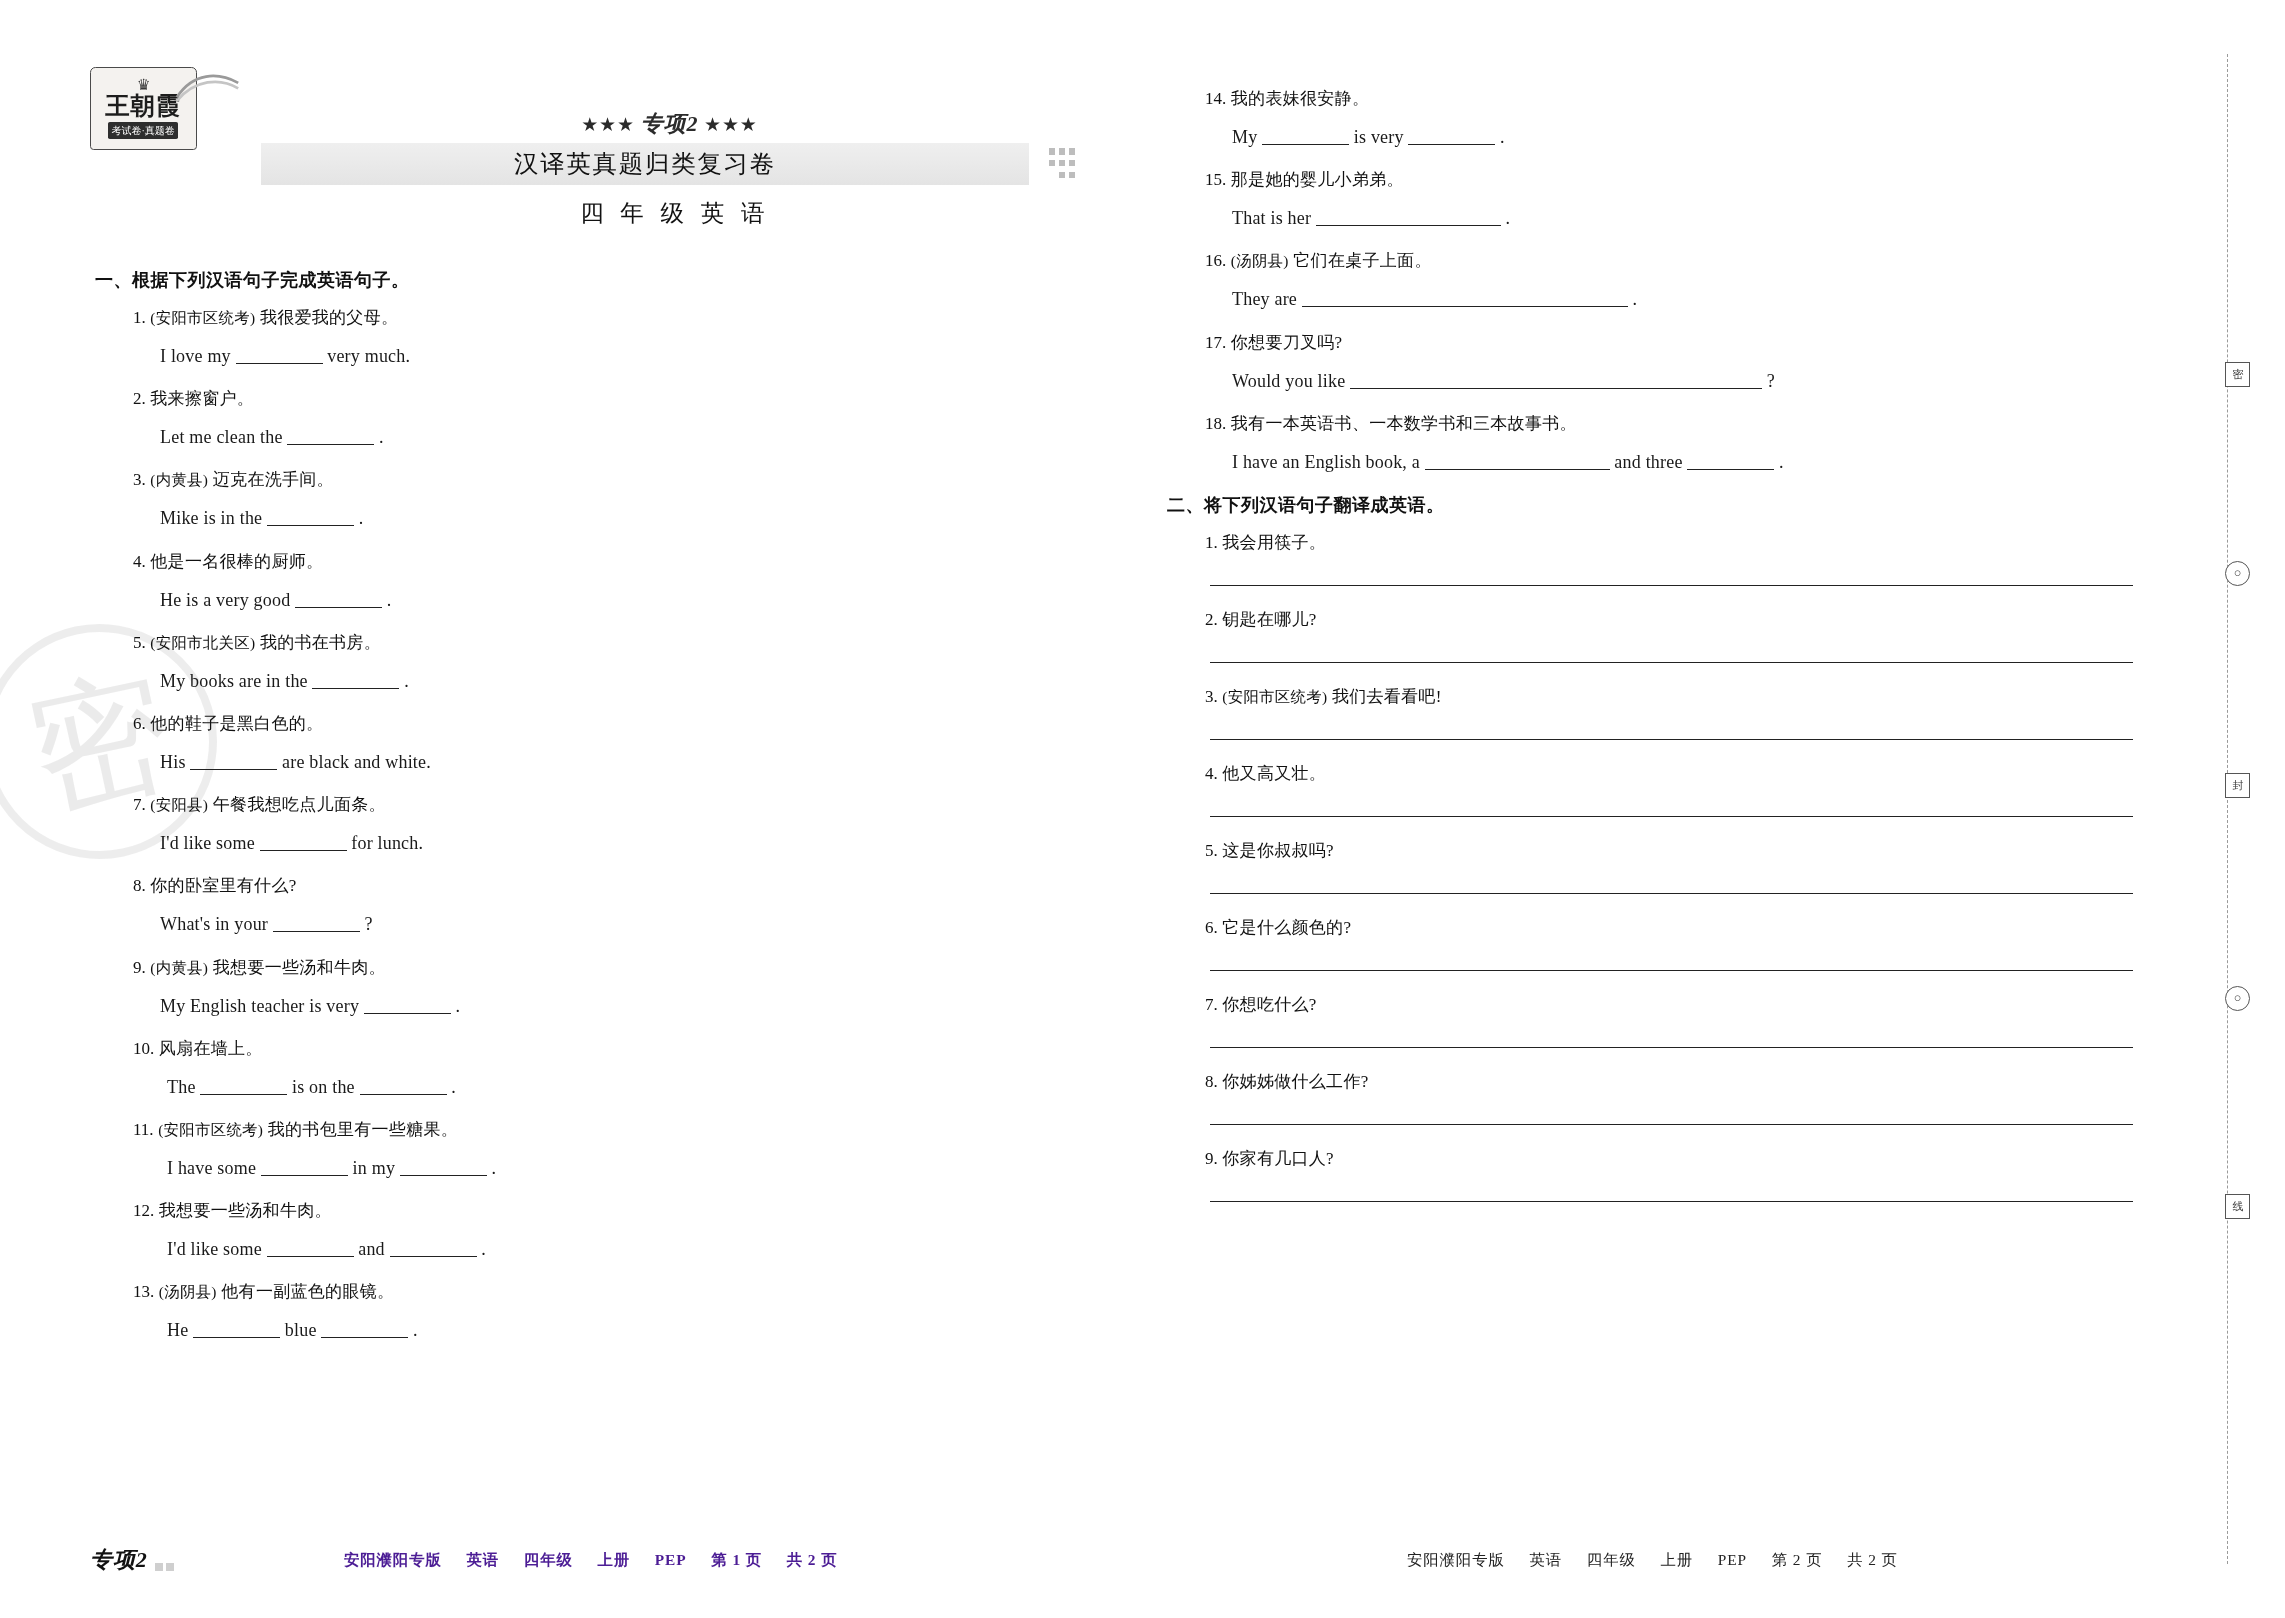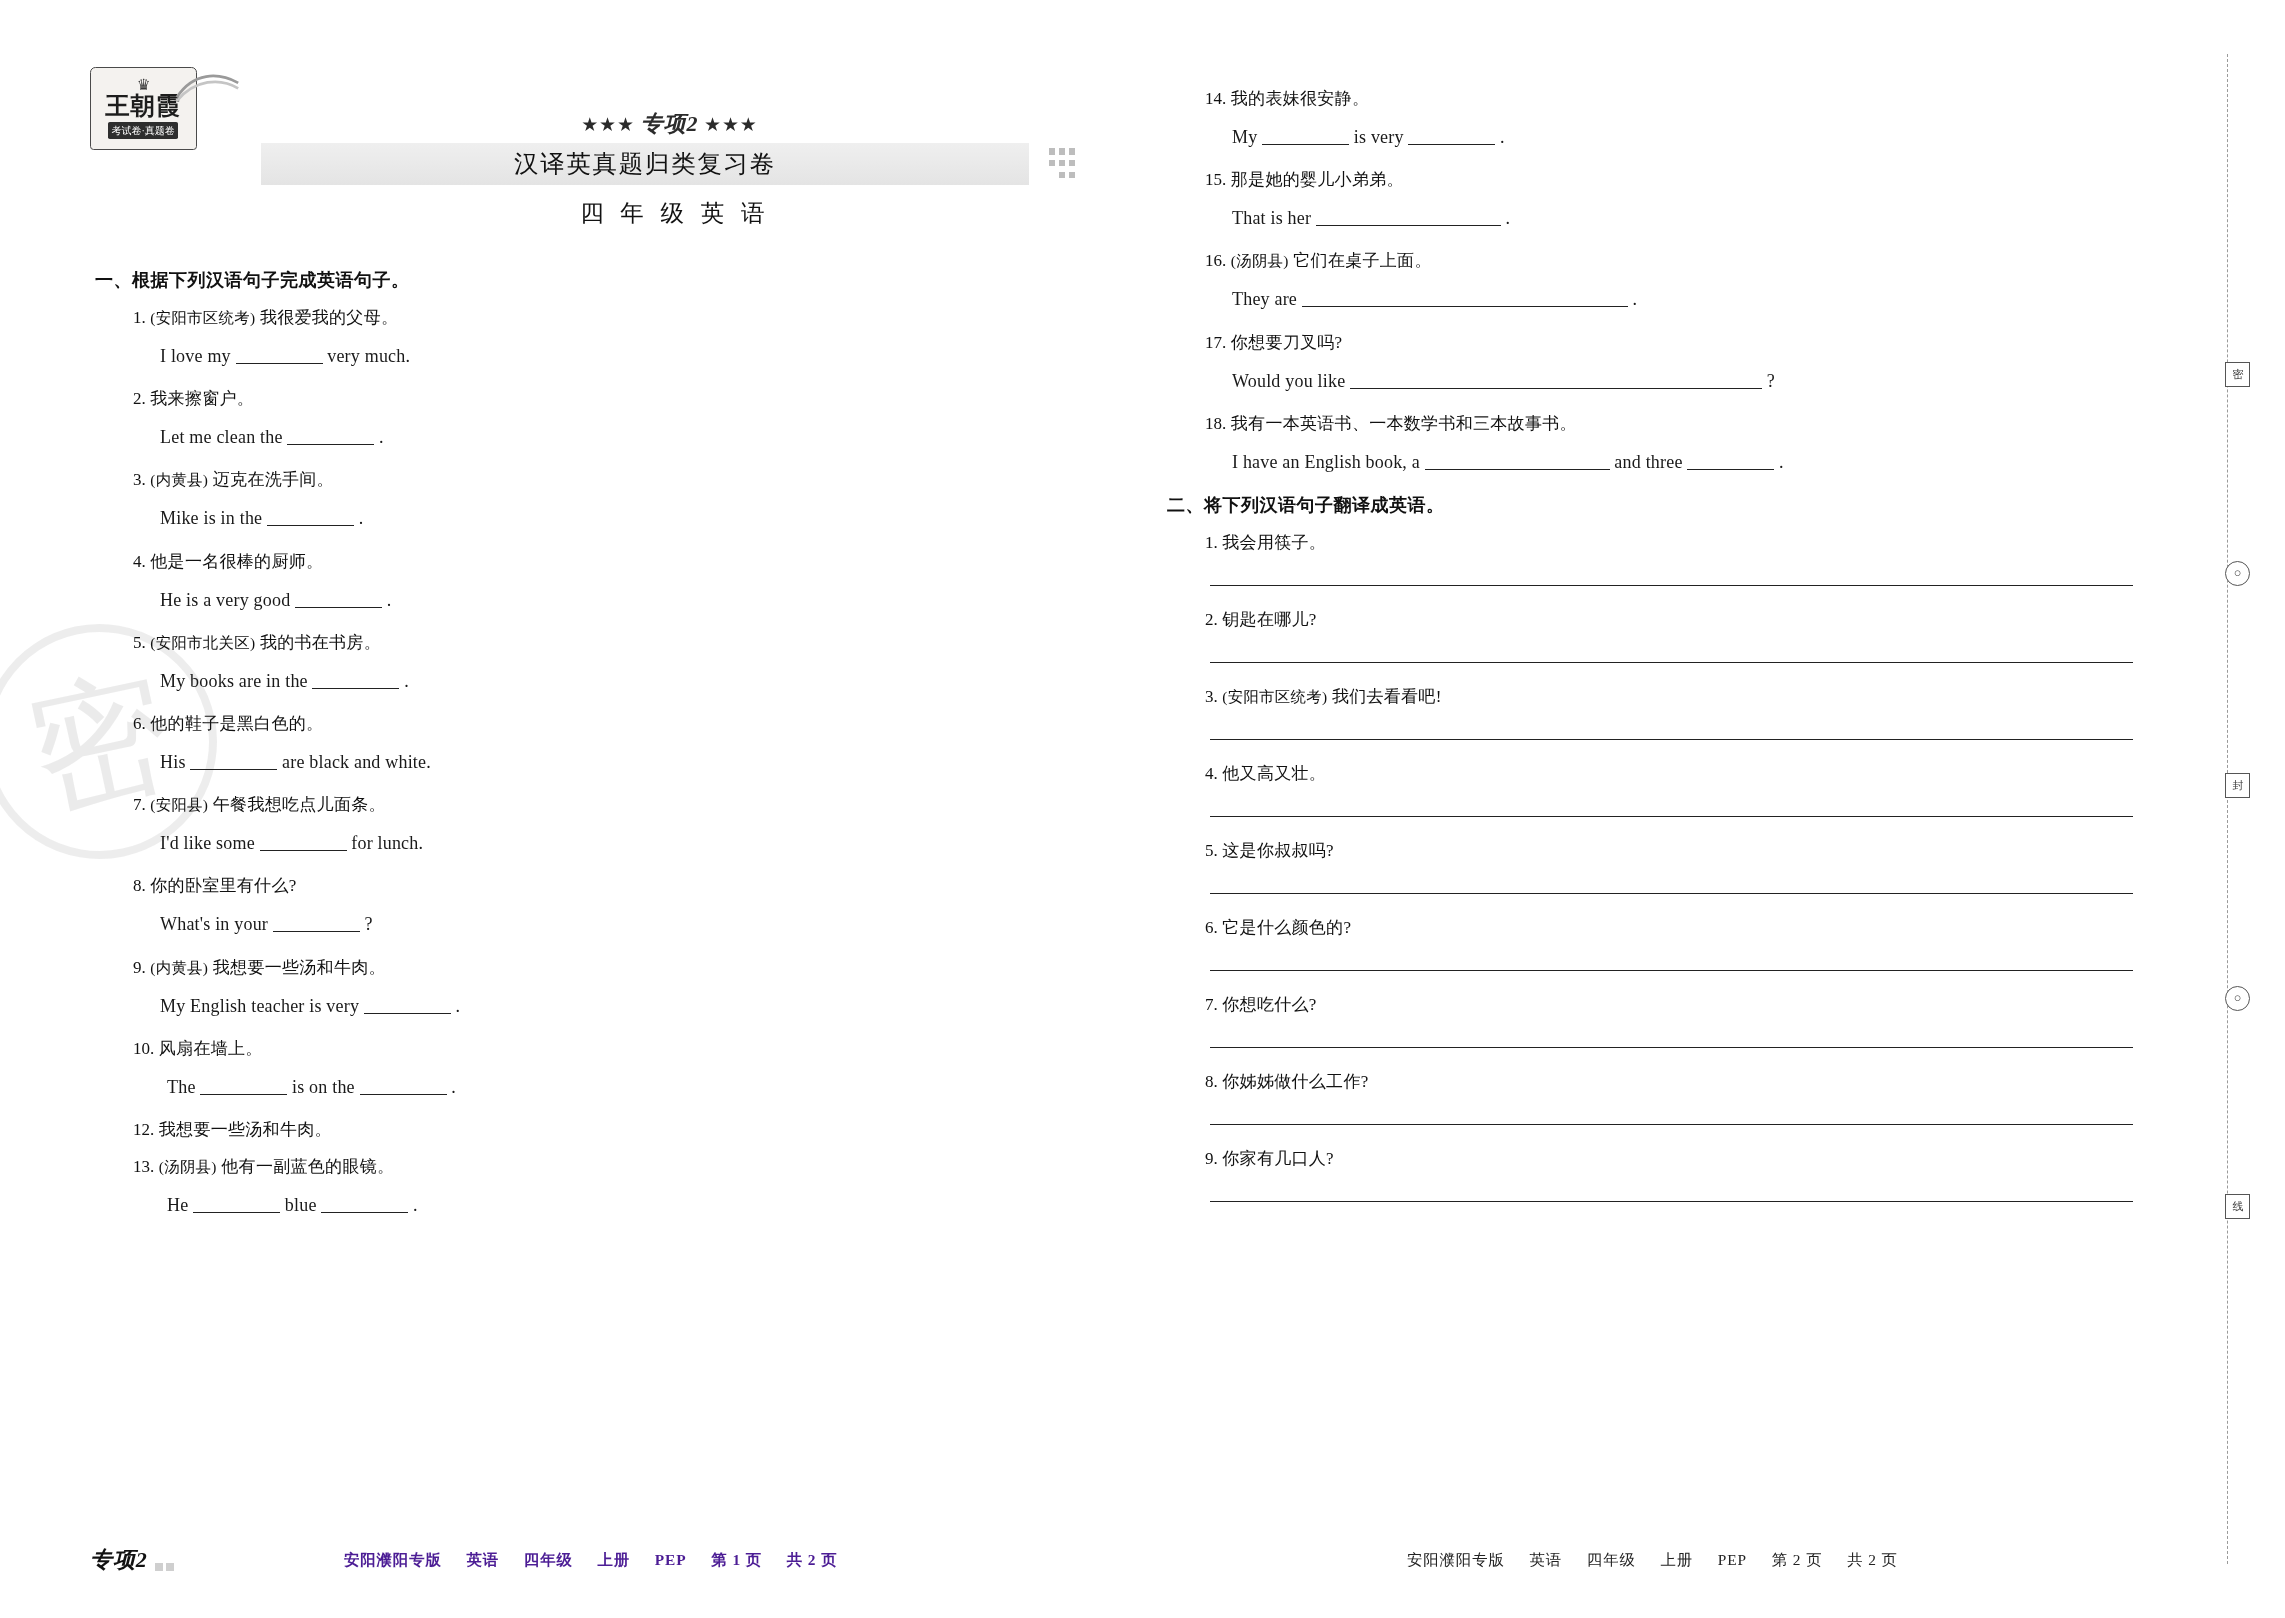--- a/index.html
+++ b/index.html
@@ -362,25 +362,46 @@
       </div>
       <div class="q-en" style="margin-left:72px">
         <span>The</span>
         <span class="bl w90"></span>
         <span>is on the</span>
         <span class="bl w90"></span>
         <span>.</span>
       </div>
     </div>
 
+    <div class="q">
+      <div class="q-cn">
+        <span class="num">11.</span>
+        <span class="src">(安阳市区统考)</span>
+        <span>我的书包里有一些糖果。</span>
+      </div>
+      <div class="q-en" style="margin-left:72px">
+        <span>I have some</span>
+        <span class="bl w90"></span>
+        <span>in my</span>
+        <span class="bl w90"></span>
+        <span>.</span>
+      </div>
+    </div>
 
     <div class="q">
       <div class="q-cn">
         <span class="num">12.</span>
         <span>我想要一些汤和牛肉。</span>
+      </div>
+      <div class="q-en" style="margin-left:72px">
+        <span>I'd like some</span>
+        <span class="bl w90"></span>
+        <span>and</span>
+        <span class="bl w90"></span>
+        <span>.</span>
       </div>
     </div>
 
     <div class="q">
       <div class="q-cn">
         <span class="num">13.</span>
         <span class="src">(汤阴县)</span>
         <span>他有一副蓝色的眼镜。</span>
       </div>
       <div class="q-en" style="margin-left:72px">

